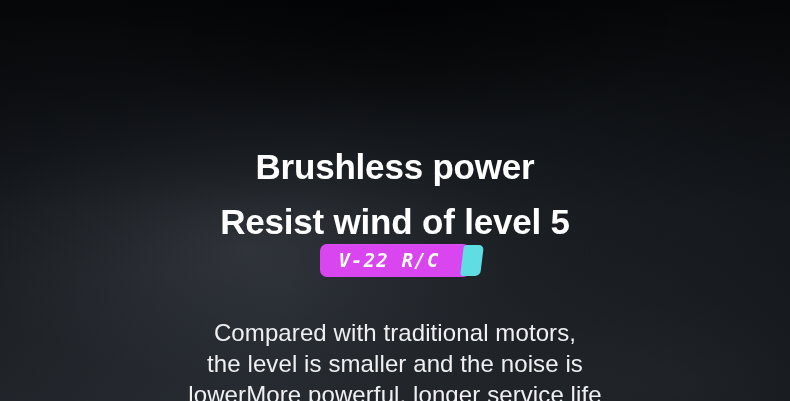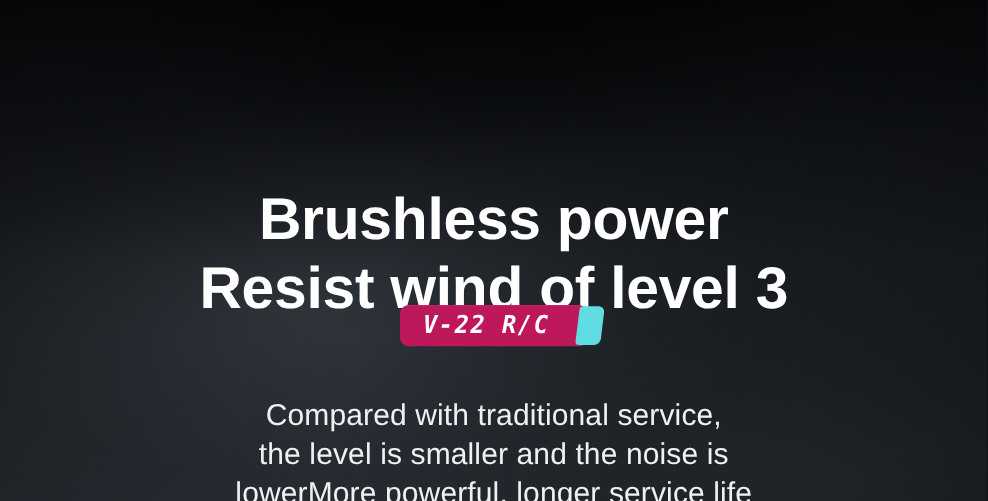--- a/index.html
+++ b/index.html
@@ -79,21 +79,21 @@
     height: 100%;
     text-align: center;
   }
 
   .headline {
     position: absolute;
     left: 0;
     right: 0;
     top: 116px;
     color: #ffffff;
-    font-size: 47px;
+    font-size: 35px;
     font-weight: bold;
     line-height: 55px;
     letter-spacing: -0.2px;
     white-space: nowrap;
   }
   .headline-line { display: block; }
 
   
   .badge-wrap {
     position: absolute;
@@ -101,21 +101,21 @@
     right: 0;
     top: 244px;
     height: 34px;
   }
   .badge {
     position: relative;
     display: inline-block;
     height: 33px;
     padding: 0 30px 0 18px;
     border-radius: 7px;
-    background: #be185d;
+    background: #d946ef;
     box-shadow: inset 0 1px 0 rgba(255,255,255,0.05);
     vertical-align: top;
   }
   .badge-text {
     display: inline-block;
     color: #ffffff;
     font-family: "DejaVu Sans Mono", "Liberation Mono", monospace;
     font-size: 19px;
     font-weight: bold;
     font-style: italic;
@@ -158,30 +158,30 @@
   <div class="bg-layer bg-glow"></div>
   <div class="bg-layer bg-glow2"></div>
   <div class="bg-layer bg-topdark"></div>
   <div class="bg-layer bg-rightdark"></div>
   <div class="bg-layer bg-cornerdark"></div>
 
   <div class="content">
 
     <h1 class="headline">
       <span class="headline-line">Brushless power</span>
-      <span class="headline-line">Resist wind of level 3</span>
+      <span class="headline-line">Resist wind of level 5</span>
     </h1>
 
     <div class="badge-wrap">
       <div class="badge">
         <span class="badge-text">V-22 R/C</span>
         <span class="badge-accent"></span>
       </div>
     </div>
 
     <p class="body-copy">
-      <span class="body-line">Compared with traditional service,</span>
+      <span class="body-line">Compared with traditional motors,</span>
       <span class="body-line">the level is smaller and the noise is</span>
       <span class="body-line">lowerMore powerful, longer service life</span>
     </p>
 
   </div>
 </div>
 
 </body></html>

